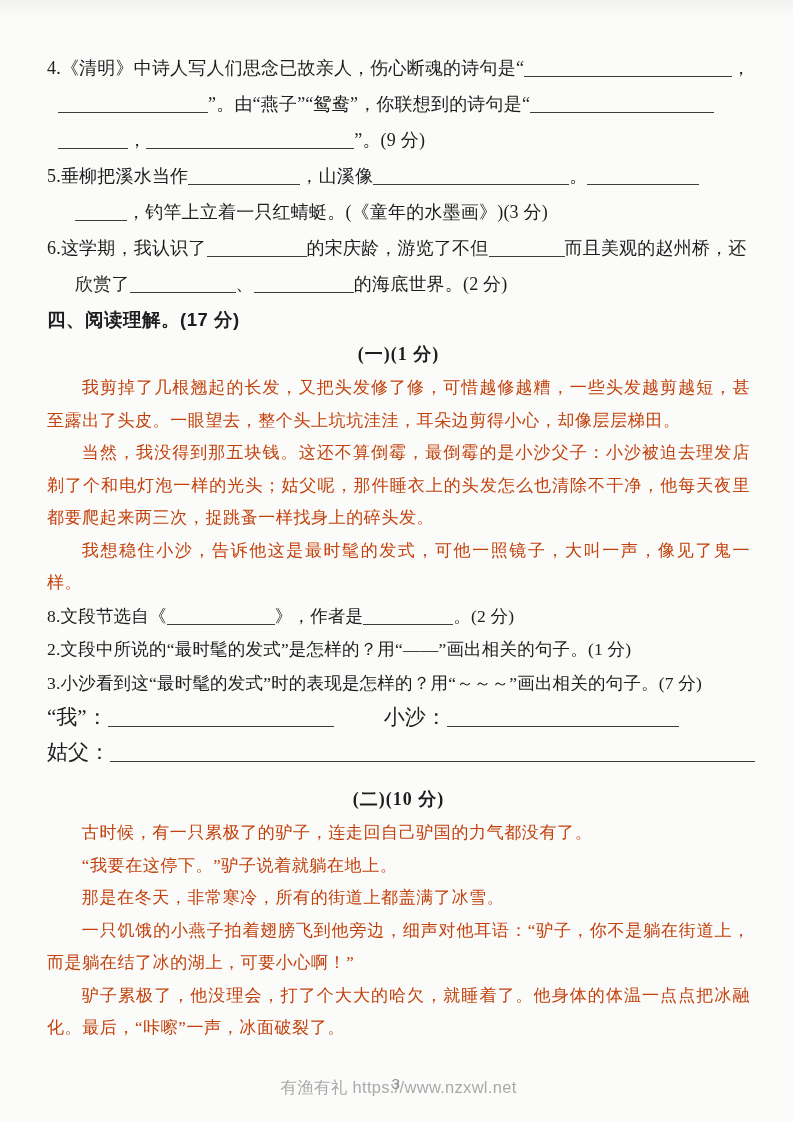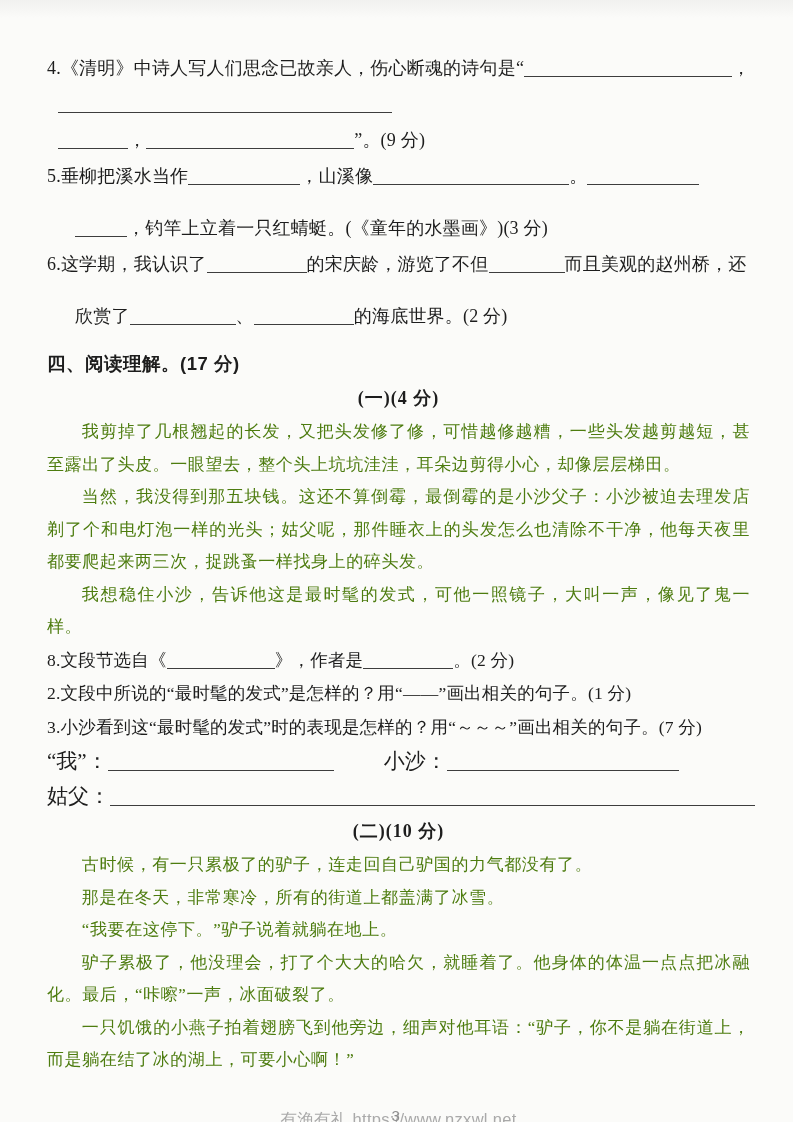--- a/index.html
+++ b/index.html
@@ -18,50 +18,50 @@
     pointer-events: none;
   }
   .page { padding: 50px 43px 0 47px; position: relative; }
 
   
   .qline {
     font-size: 18px; line-height: 36px;
     white-space: nowrap; letter-spacing: 0.2px;
   }
   .qline.cont-sm { padding-left: 11px; }
-  .qline.cont    { padding-left: 28px; margin-top: 16px; }
+  .qline.cont    { padding-left: 28px; }
 
   .blank {
     display: inline-block;
     height: 17px;
     border-bottom: 1.3px solid #3d3d3d;
     vertical-align: -3px;
   }
   .gap { display: inline-block; height: 1px; }
 
   .section-heading {
     font-family: "Liberation Sans", sans-serif;
     font-weight: bold;
     font-size: 18.5px; line-height: 34px;
-    margin-top: 13px;
+    margin-top: 1px;
     letter-spacing: 0.5px;
   }
   .sub-heading {
     text-align: center;
     font-size: 18px; line-height: 35px;
     font-weight: 600;
     letter-spacing: 1px;
   }
 
   .para {
     margin: 0;
     font-size: 17px; line-height: 32.5px;
     text-indent: 2.05em;
     text-align: justify;
-    color: #4d7c0f;
+    color: #c2410c;
     letter-spacing: 0.6px;
   }
 
   .rq {
     font-size: 17.5px; line-height: 33.5px;
     white-space: nowrap; letter-spacing: 0.2px;
   }
 
   .aline {
     font-size: 21px; line-height: 35px;
@@ -84,60 +84,60 @@
     font-size: 15px;
   }
 </style>
 </head>
 <body>
 
 <div class="page">
 
   <div>
     <div class="qline"><span class="seg-text">4.《清明》中诗人写人们思念已故亲人，伤心断魂的诗句是“</span><span class="blank" style="width: 208px;"></span><span class="seg-text">，</span></div>
-    <div class="qline cont-sm"><span class="blank" style="width: 150px;"></span><span class="blank" style="width: 184px;"></span></div>
+    <div class="qline cont-sm"><span class="blank" style="width: 150px;"></span><span class="seg-text">”。由“燕子”“鸳鸯”，你联想到的诗句是“</span><span class="blank" style="width: 184px;"></span></div>
     <div class="qline cont-sm"><span class="blank" style="width: 70px;"></span><span class="seg-text">，</span><span class="blank" style="width: 208px;"></span><span class="seg-text">”。(9 分)</span></div>
   </div>
 
   <div>
     <div class="qline"><span class="seg-text">5.垂柳把溪水当作</span><span class="blank" style="width: 112px;"></span><span class="seg-text">，山溪像</span><span class="blank" style="width: 196px;"></span><span class="seg-text">。</span><span class="blank" style="width: 112px;"></span></div>
     <div class="qline cont"><span class="blank" style="width: 52px;"></span><span class="seg-text">，钓竿上立着一只红蜻蜓。(《童年的水墨画》)(3 分)</span></div>
   </div>
 
   <div>
     <div class="qline"><span class="seg-text">6.这学期，我认识了</span><span class="blank" style="width: 100px;"></span><span class="seg-text">的宋庆龄，游览了不但</span><span class="blank" style="width: 76px;"></span><span class="seg-text">而且美观的赵州桥，还</span></div>
     <div class="qline cont"><span class="seg-text">欣赏了</span><span class="blank" style="width: 106px;"></span><span class="seg-text">、</span><span class="blank" style="width: 100px;"></span><span class="seg-text">的海底世界。(2 分)</span></div>
   </div>
 
   <div class="section-heading">四、阅读理解。(17 分)</div>
 
-  <div class="sub-heading">(一)(4 分)</div>
+  <div class="sub-heading">(一)(1 分)</div>
 
   <div>
     <p class="para">我剪掉了几根翘起的长发，又把头发修了修，可惜越修越糟，一些头发越剪越短，甚至露出了头皮。一眼望去，整个头上坑坑洼洼，耳朵边剪得小心，却像层层梯田。</p>
     <p class="para">当然，我没得到那五块钱。这还不算倒霉，最倒霉的是小沙父子：小沙被迫去理发店剃了个和电灯泡一样的光头；姑父呢，那件睡衣上的头发怎么也清除不干净，他每天夜里都要爬起来两三次，捉跳蚤一样找身上的碎头发。</p>
     <p class="para">我想稳住小沙，告诉他这是最时髦的发式，可他一照镜子，大叫一声，像见了鬼一样。</p>
   </div>
 
   <div>
     <div class="rq"><span class="seg-text">8.文段节选自《</span><span class="blank" style="width: 108px;"></span><span class="seg-text">》，作者是</span><span class="blank" style="width: 90px;"></span><span class="seg-text">。(2 分)</span></div>
     <div class="rq">2.文段中所说的“最时髦的发式”是怎样的？用“——”画出相关的句子。(1 分)</div>
     <div class="rq">3.小沙看到这“最时髦的发式”时的表现是怎样的？用“～～～”画出相关的句子。(7 分)</div>
     <div class="aline"><span class="seg-text">“我”：</span><span class="blank" style="width: 226px;"></span><span class="gap" style="width: 50px;"></span><span class="seg-text">小沙：</span><span class="blank" style="width: 232px;"></span></div>
     <div class="aline"><span class="seg-text">姑父：</span><span class="blank" style="width: 645px;"></span></div>
   </div>
 
-  <div class="sub-heading" style="">(二)(10 分)</div>
+  <div class="sub-heading" style="margin-top:12px;">(二)(10 分)</div>
 
   <div>
     <p class="para">古时候，有一只累极了的驴子，连走回自己驴国的力气都没有了。</p>
+    <p class="para">“我要在这停下。”驴子说着就躺在地上。</p>
     <p class="para">那是在冬天，非常寒冷，所有的街道上都盖满了冰雪。</p>
-    <p class="para">“我要在这停下。”驴子说着就躺在地上。</p>
+    <p class="para">一只饥饿的小燕子拍着翅膀飞到他旁边，细声对他耳语：“驴子，你不是躺在街道上，而是躺在结了冰的湖上，可要小心啊！”</p>
     <p class="para">驴子累极了，他没理会，打了个大大的哈欠，就睡着了。他身体的体温一点点把冰融化。最后，“咔嚓”一声，冰面破裂了。</p>
-    <p class="para">一只饥饿的小燕子拍着翅膀飞到他旁边，细声对他耳语：“驴子，你不是躺在街道上，而是躺在结了冰的湖上，可要小心啊！”</p>
   </div>
 
   <div class="footer">
     <span>有渔有礼 https://www.nzxwl.net</span>
     <span class="page-num">3</span>
   </div>
 
 </div>
 
 </body></html>

